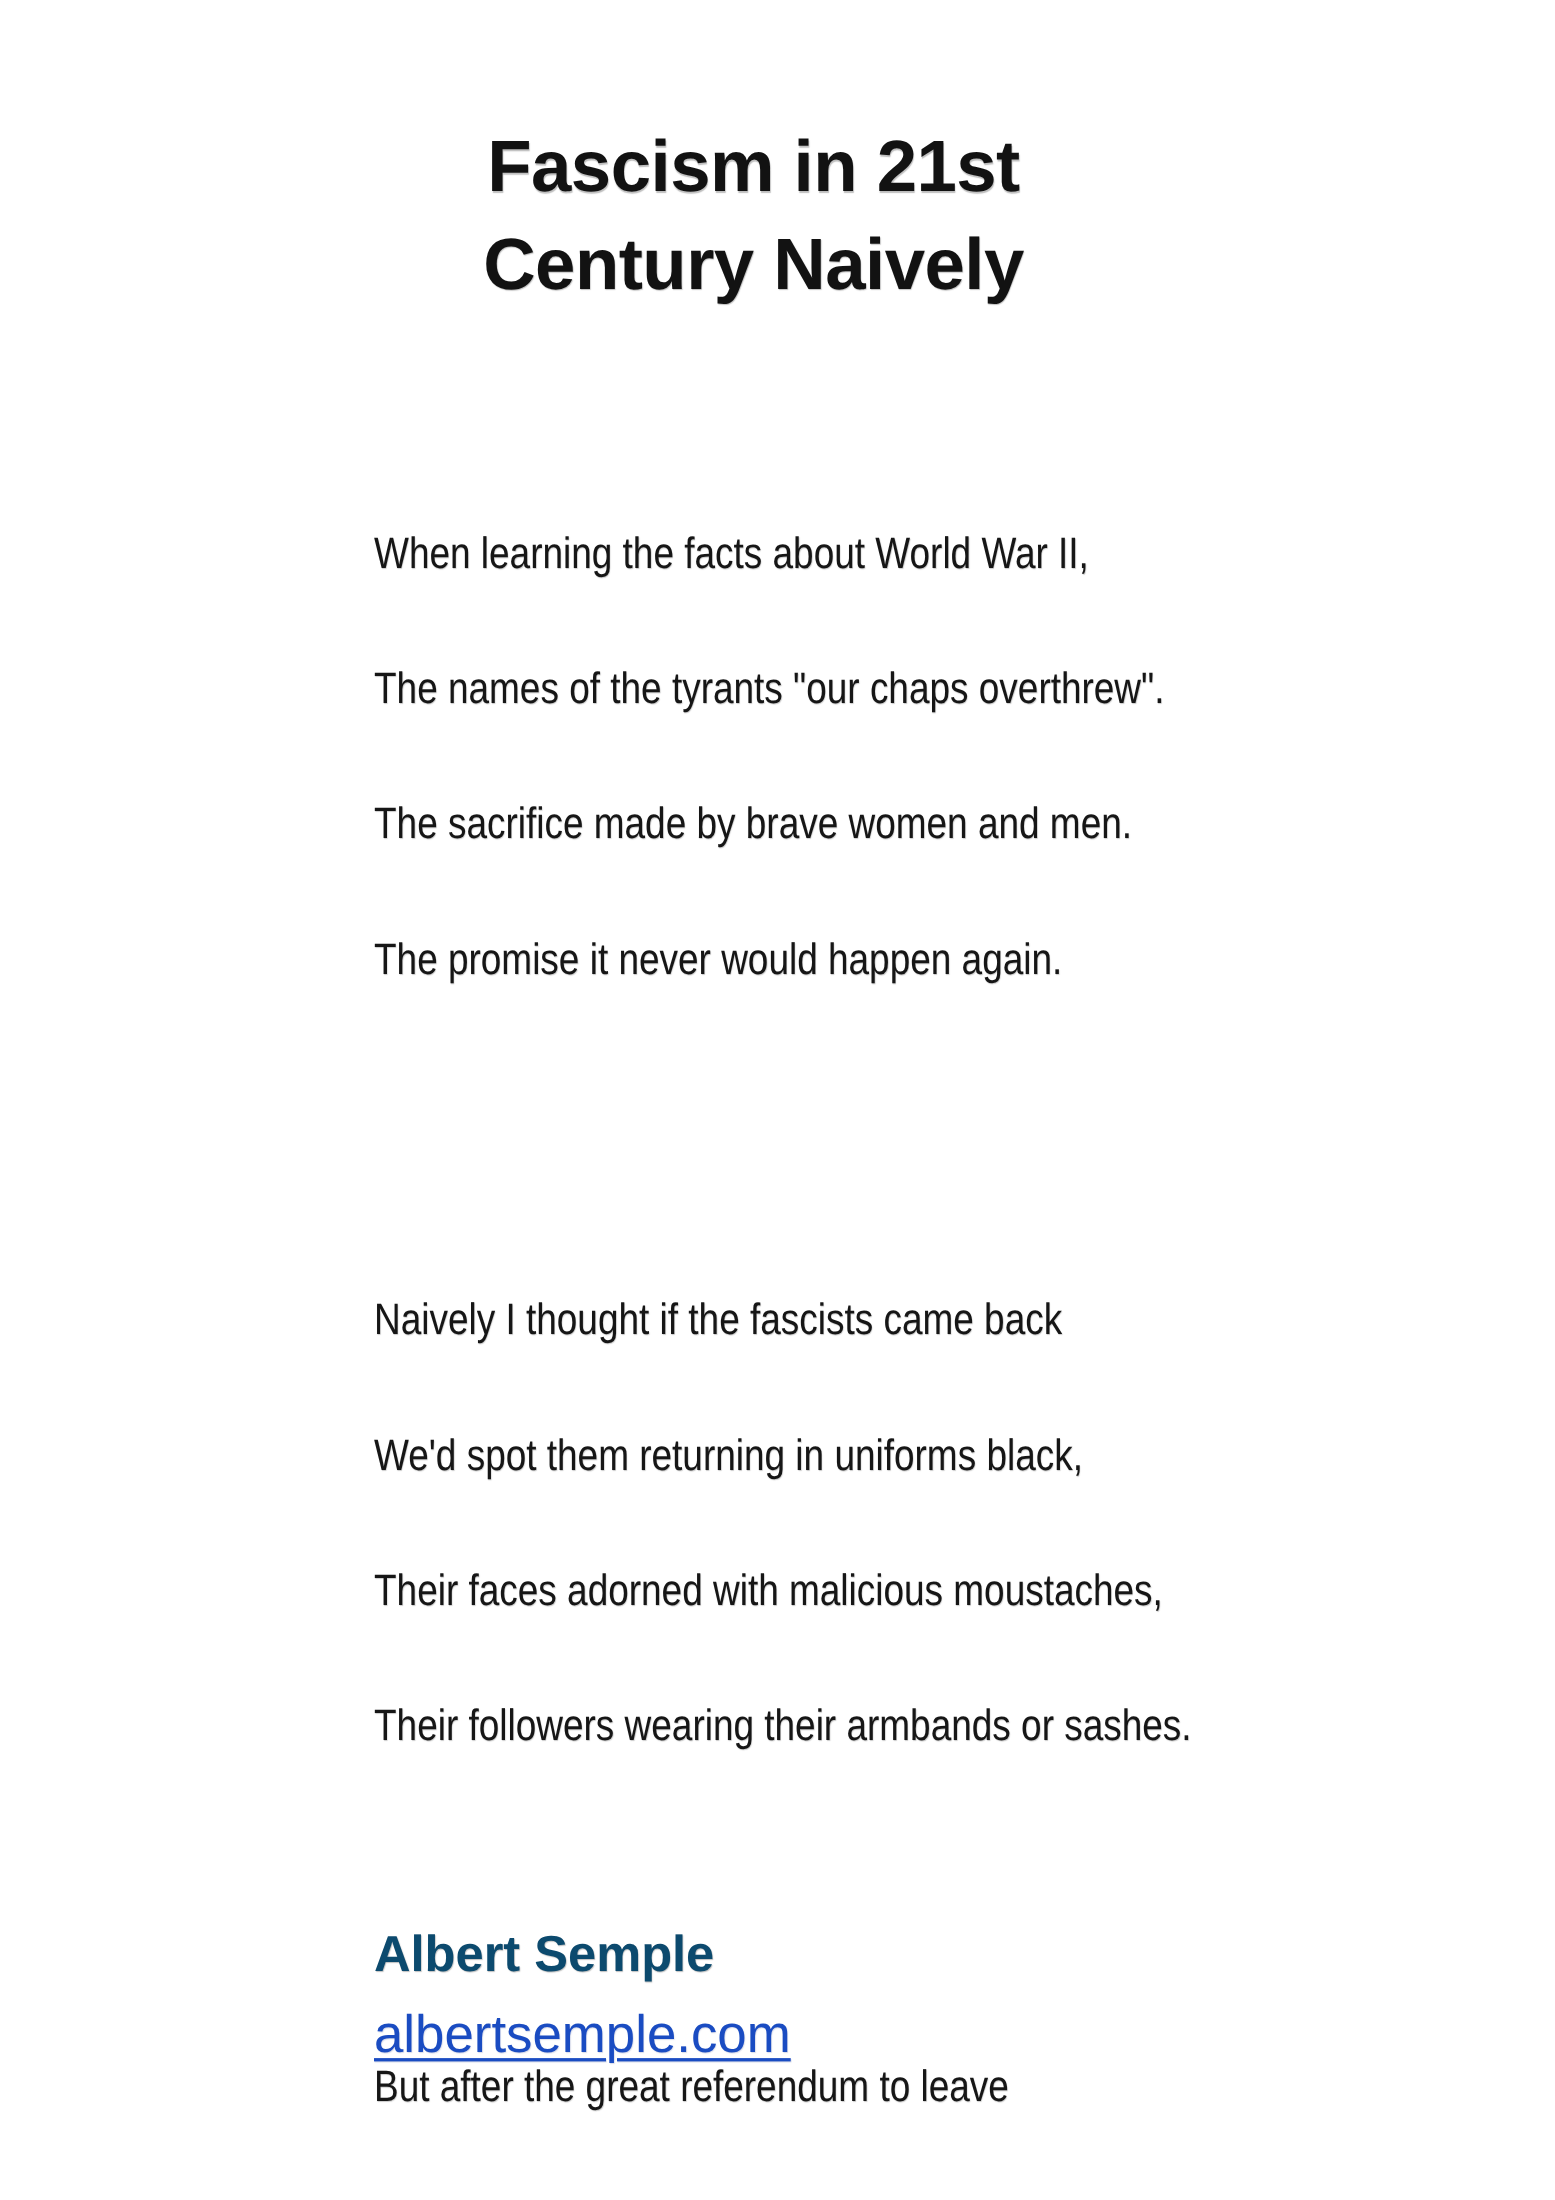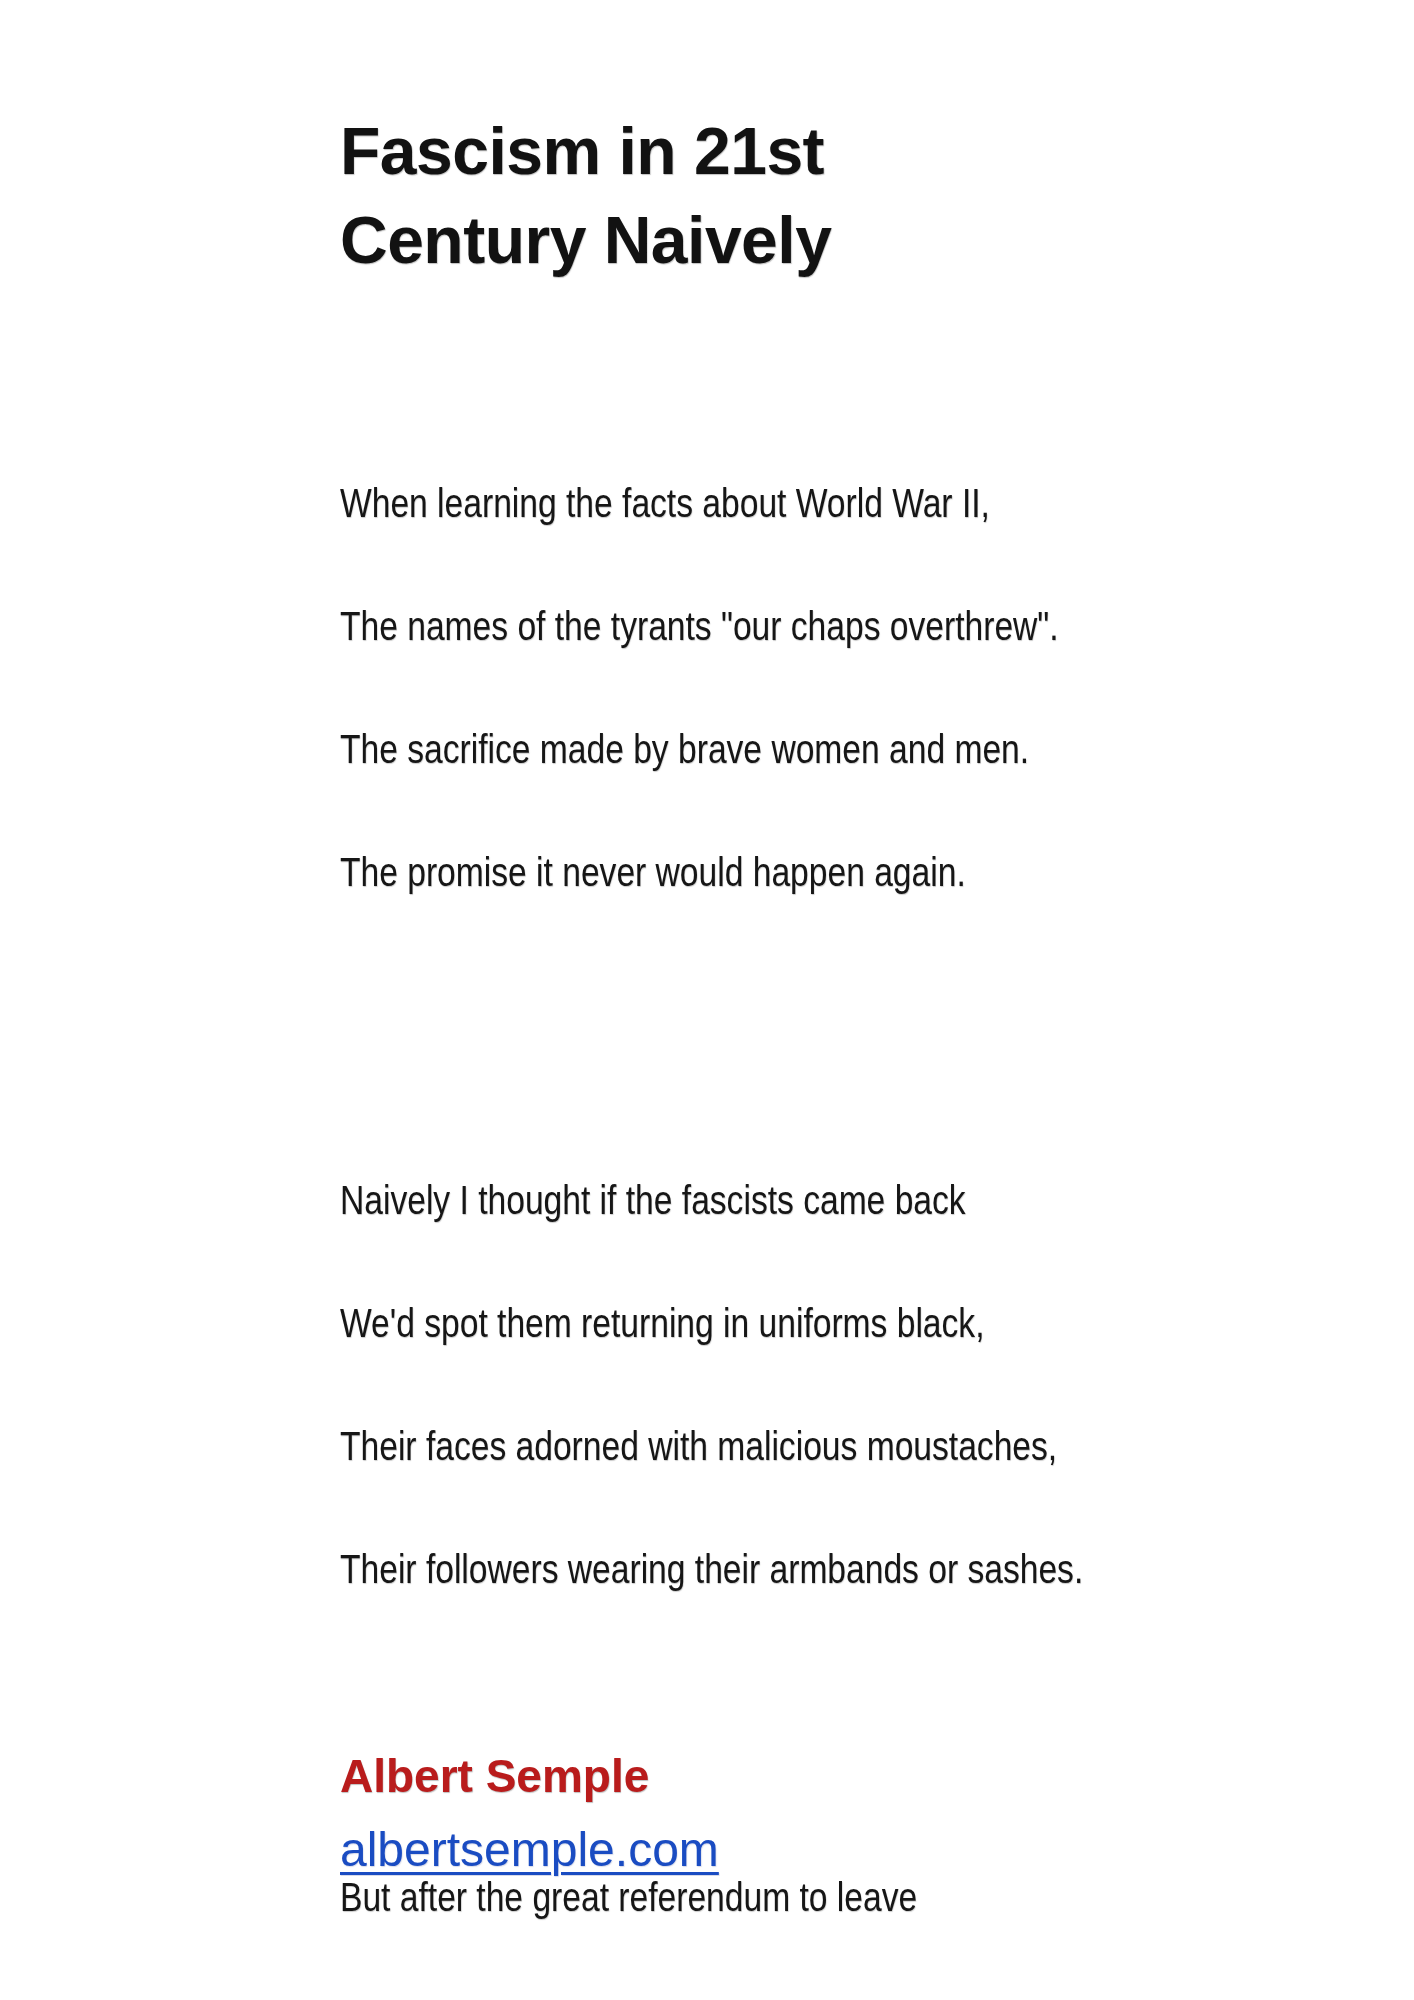--- a/index.html
+++ b/index.html
@@ -11,20 +11,21 @@
     overflow: hidden;
     font-family: "Liberation Sans", "DejaVu Sans", sans-serif;
     color: #141414;
   }
   .title {
     position: absolute;
     left: 340px;
     top: 107px;
     width: 690px;
     margin: 0;
+    text-align: center;
     font-size: 66px;
     line-height: 89px;
     font-weight: 700;
     letter-spacing: -0.5px;
     color: #121212;
     text-shadow: 0.6px 1px 1px rgba(110,110,110,0.45);
   }
   .title-line { display: block; }
   .poem {
     position: absolute;
@@ -43,21 +44,21 @@
   .poem-line { height: 41px; }
   .footer {
     position: absolute;
     left: 340px;
     top: 1750px;
   }
   .author {
     font-size: 46px;
     line-height: 52px;
     font-weight: 700;
-    color: #b91c1c;
+    color: #0c4a6e;
     text-shadow: 0.6px 1px 1px rgba(110,110,110,0.45);
   }
   .site-link {
     display: inline-block;
     margin-top: 20px;
     font-size: 48px;
     line-height: 56px;
     color: #1a4cc2;
     text-decoration: underline;
     text-decoration-thickness: 3px;

